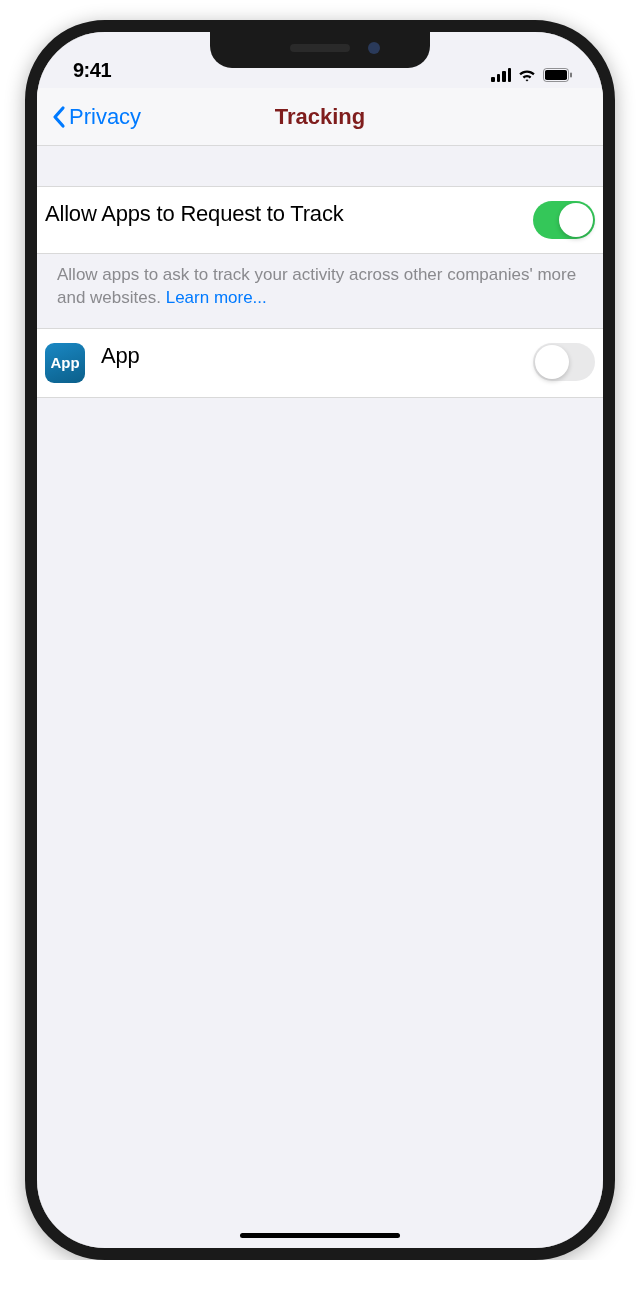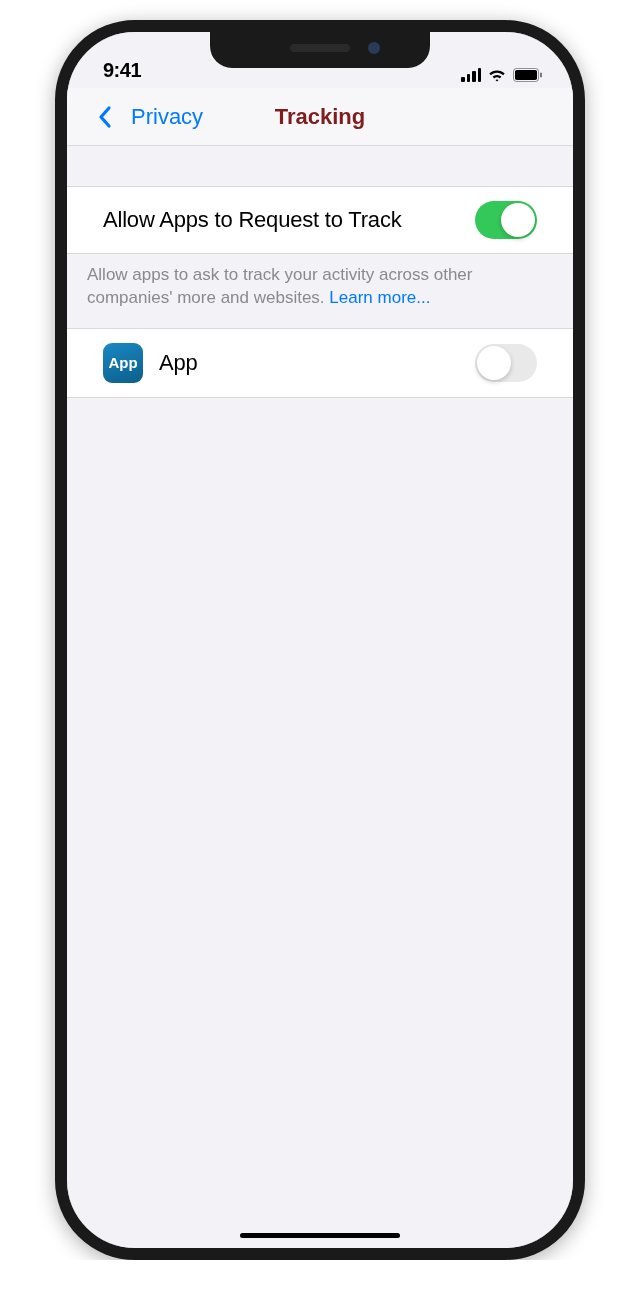--- a/index.html
+++ b/index.html
@@ -1,30 +1,30 @@
 <!DOCTYPE html>
 <html><head>
   <meta charset="utf-8">
   <style>
     * { margin: 0; padding: 0; box-sizing: border-box; font-family: -apple-system, BlinkMacSystemFont, 'Segoe UI', Helvetica, Arial, sans-serif; -webkit-font-smoothing: antialiased; }
     body { background: #fff; display: flex; justify-content: center; padding-top: 20px; }
-    .device-frame { width: 530px; height: 1240px; border: 12px solid #1a1a1a; border-radius: 80px; background: #fff; position: relative; overflow: hidden; box-shadow: 0 0 0 2px #888 inset, 0 4px 20px rgba(0,0,0,0.3); }
+    .device-frame { width: 590px; height: 1240px; border: 12px solid #1a1a1a; border-radius: 80px; background: #fff; position: relative; overflow: hidden; box-shadow: 0 0 0 2px #888 inset, 0 4px 20px rgba(0,0,0,0.3); }
     .device-frame::before { content: ''; position: absolute; top: -2px; left: 50%; transform: translateX(-50%); width: 220px; height: 38px; background: #1a1a1a; border-radius: 0 0 22px 22px; z-index: 100; }
     .speaker { position: absolute; top: 12px; left: 50%; transform: translateX(-50%); width: 60px; height: 8px; background: #2a2a2a; border-radius: 4px; z-index: 101; }
     .camera { position: absolute; top: 10px; left: calc(50% + 48px); width: 12px; height: 12px; background: #2a3a5a; border-radius: 50%; z-index: 101; }
     .screen { position: absolute; inset: 0; background: #f2f2f7; display: flex; flex-direction: column; }
     .status-bar { height: 56px; display: flex; justify-content: space-between; align-items: flex-end; padding: 0 30px 6px 36px; }
     .status-time { font-size: 20px; font-weight: 600; letter-spacing: -0.5px; color: #000; }
     .status-icons { display: flex; align-items: center; gap: 6px; }
     .nav-bar { height: 58px; background: #f7f7f9; display: flex; align-items: center; position: relative; border-bottom: 0.5px solid rgba(0,0,0,0.12); }
-    .back-button { display: flex; align-items: center; gap: 18px; color: #007aff; font-size: 22px; padding-left: 14px; cursor: pointer; margin-left: 16px; }
+    .back-button { display: flex; align-items: center; gap: 2px; color: #007aff; font-size: 22px; padding-left: 14px; cursor: pointer; }
     .nav-title { position: absolute; left: 50%; transform: translateX(-50%); font-size: 22px; font-weight: 600; color: #7f1d1d; }
     .content { flex: 1; overflow-y: auto; }
     .spacer { height: 40px; }
-    .cell { background: #fff; display: flex; align-items: center; padding: 14px 36px; min-height: 58px; border-top: 0.5px solid rgba(0,0,0,0.15); border-bottom: 0.5px solid rgba(0,0,0,0.15); }
+    .cell { background: #fff; display: flex; align-items: flex-start; padding: 14px 8px; min-height: 58px; border-top: 0.5px solid rgba(0,0,0,0.15); border-bottom: 0.5px solid rgba(0,0,0,0.15); }
     .cell-label { flex: 1; font-size: 22px; color: #000; letter-spacing: -0.2px; }
     .toggle { width: 62px; height: 38px; border-radius: 19px; position: relative; cursor: pointer; transition: background 0.2s; }
     .toggle-on { background: #34c759; }
     .toggle-off { background: #e9e9ea; }
     .toggle-knob { position: absolute; width: 34px; height: 34px; background: #fff; border-radius: 50%; top: 2px; box-shadow: 0 2px 5px rgba(0,0,0,0.2); transition: left 0.2s; }
     .toggle-on .toggle-knob { left: 26px; }
     .toggle-off .toggle-knob { left: 2px; }
     .footer-text { padding: 10px 20px 18px 20px; font-size: 17px; line-height: 1.35; color: #8a8a8e; }
     .footer-link { color: #007aff; cursor: pointer; }
     .app-icon { width: 40px; height: 40px; background: linear-gradient(160deg, #1a88c4, #0b5f8a); border-radius: 9px; display: flex; align-items: center; justify-content: center; color: #fff; font-size: 15px; font-weight: 600; margin-right: 16px; }

